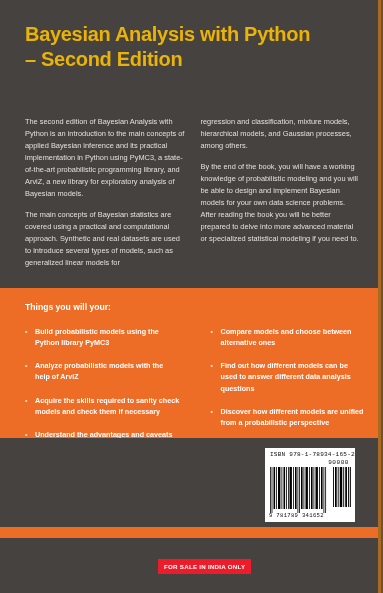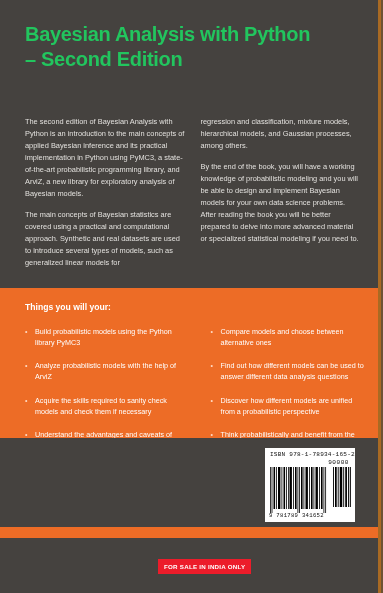--- a/index.html
+++ b/index.html
@@ -42,21 +42,21 @@
   }
 
   
   .title-block {
     position: absolute;
     left: 25px;
     top: 22px;
     width: 330px;
   }
   .book-title {
-    color: #22c55e;
+    color: #eab308;
     font-size: 20px;
     font-weight: bold;
     line-height: 1.24;
     letter-spacing: -0.3px;
     margin: 0;
     white-space: pre-line;
   }
 
   
   .desc {
@@ -96,20 +96,21 @@
     font-size: 8.6px;
     font-weight: bold;
   }
   .learn-cols {
     position: absolute;
     left: 25px;
     top: 38px;
     width: 340px;
     display: flex;
     gap: 31px;
+    font-weight: bold;
   }
   .learn-col {
     width: 162px;
   }
   .learn-item {
     display: flex;
     margin-bottom: 12px;
     align-items: flex-start;
   }
   .learn-bullet {

